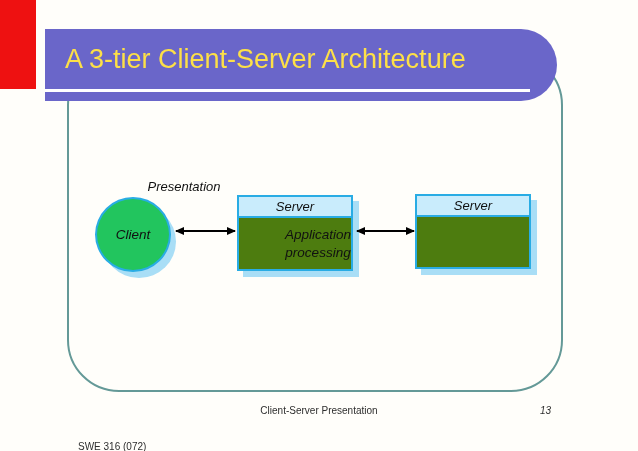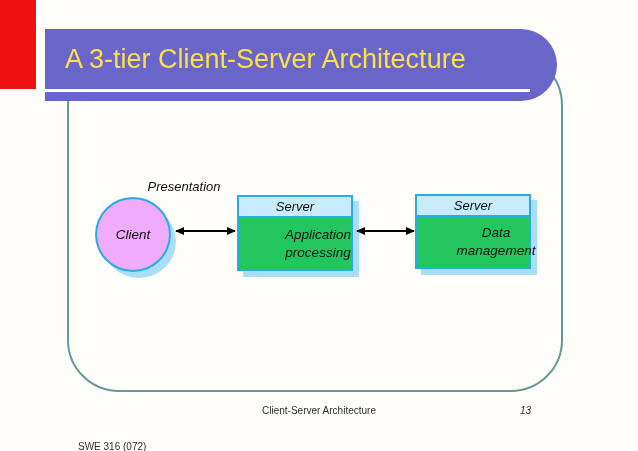--- a/index.html
+++ b/index.html
@@ -79,34 +79,34 @@
     width: 92px;
     text-align: center;
     font-size: 13px;
     color: var(--ink);
   }
 
   .client-circle {
     position: absolute;
     left: 95px; top: 197px;
     width: 76px; height: 75px;
-    background: #f0abfc;
+    background: #22c55e;
     border: 2px solid var(--cyan);
     border-radius: 50%;
     box-shadow: 6px 7px 0 -1px var(--shadow-blue);
     display: flex;
     align-items: center;
     justify-content: center;
     font-size: 13.5px;
     color: var(--ink);
   }
 
   .server-box {
     position: absolute;
-    background: #22c55e;
+    background: #4d7c0f;
     border: 2px solid var(--cyan);
     box-shadow: 6px 6px 0 var(--shadow-blue);
     display: flex;
     flex-direction: column;
   }
   .server-box.app  { left: 237px; top: 195px; width: 116px; height: 76px; }
   .server-box.data { left: 415px; top: 194px; width: 116px; height: 75px; }
   .server-header {
     height: 21px;
     flex: 0 0 21px;
@@ -153,21 +153,21 @@
   
   .footer-left, .footer-center, .footer-page {
     position: absolute;
     top: 405px;
     font-size: 10px;
     color: var(--footer-ink);
     z-index: 2;
   }
   .footer-left { left: 78px; margin-top: 36px; }
   .footer-center { left: 0; width: 638px; text-align: center; }
-  .footer-page { left: 520px; font-style: italic; }
+  .footer-page { left: 540px; font-style: italic; }
 </style>
 </head>
 <body>
 
 <div class="slide">
 
   <div class="content-frame"></div>
 
   <div class="title-bar">
     <div class="title-text">A 3-tier Client-Server Architecture</div>
@@ -189,23 +189,21 @@
     <div class="server-box app">
       <div class="server-header">Server</div>
       <div class="server-body">Application
 processing</div>
     </div>
 
     <div class="darrow a2"></div>
 
     <div class="server-box data">
       <div class="server-header">Server</div>
-      <div class="server-body">Data
-management</div>
     </div>
 
   </div>
 
   <div class="footer-left">SWE 316 (072)</div>
-  <div class="footer-center">Client-Server Architecture</div>
+  <div class="footer-center">Client-Server Presentation</div>
   <div class="footer-page">13</div>
 
 </div>
 
 </body></html>

